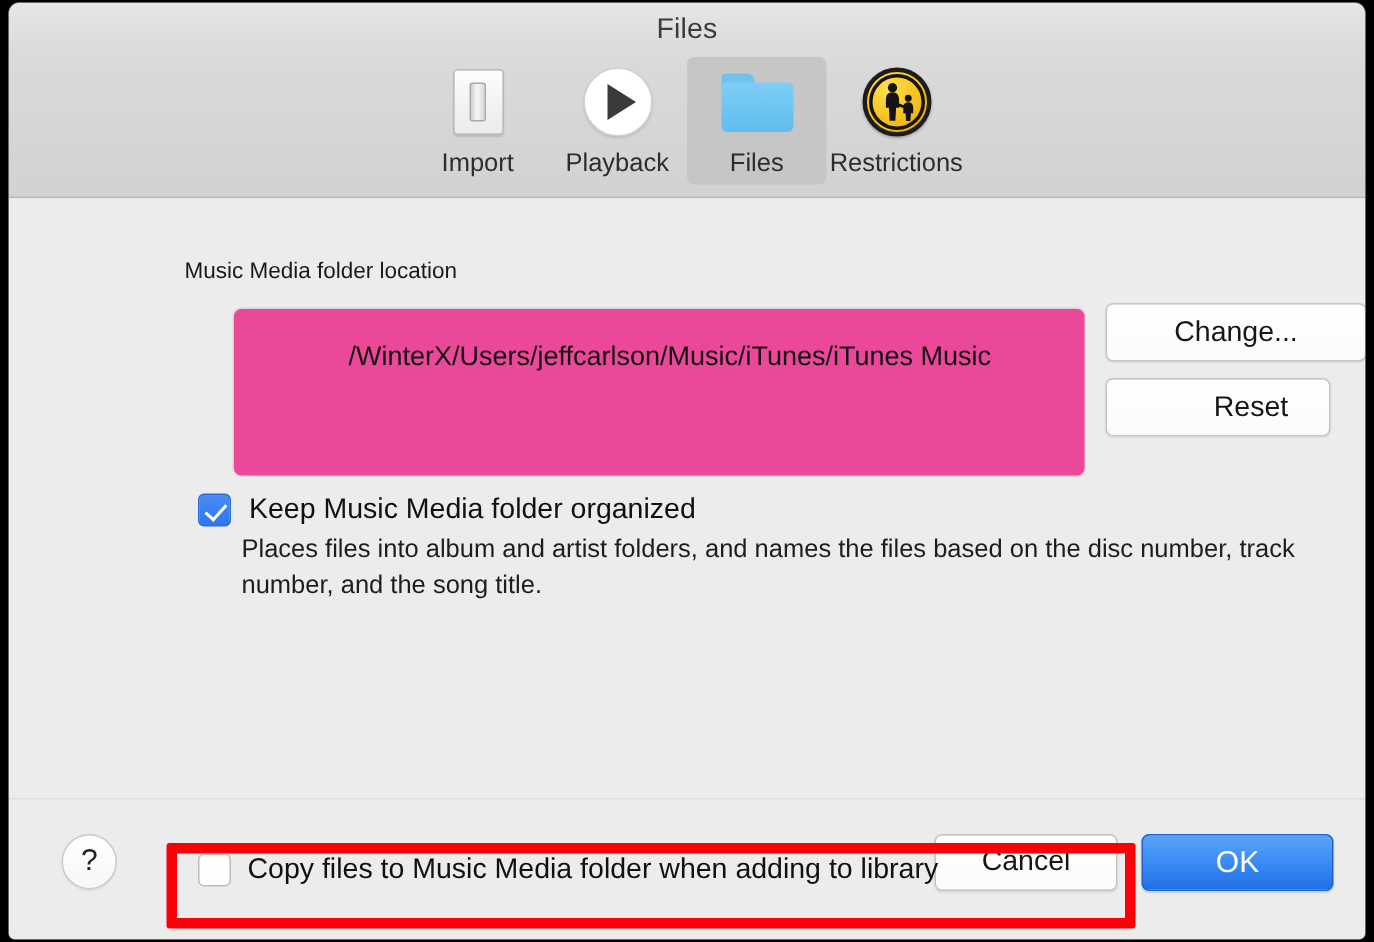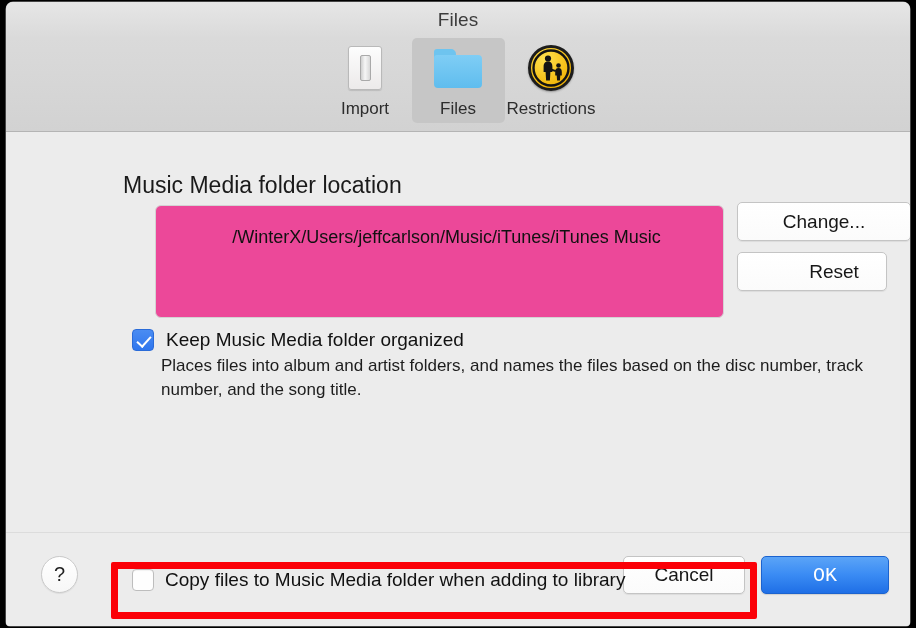--- a/index.html
+++ b/index.html
@@ -138,21 +138,21 @@
   .content {
     position: relative;
     height: 400px;
     background: #ececec;
   }
 
   .section-title {
     position: absolute;
     left: 117px;
     top: 40px;
-    font-size: 23px;
+    font-size: 15px;
     color: #1a1a1a;
   }
 
   .path-box {
     position: absolute;
     left: 149px;
     top: 73px;
     width: 569px;
     height: 113px;
     background: #ec4899;
@@ -281,21 +281,21 @@
 
   .btn-ok {
     position: absolute;
     left: 755px; top: 23px;
     width: 128px; height: 38px;
     background: linear-gradient(to bottom,#5ba4f7 0%,#3b8cf4 48%,#1f6fe6 100%);
     border: 1px solid #1b63cf;
     border-radius: 5px;
     color: #ffffff;
     font-size: 20px;
-    font-family: Liberation Mono, monospace;
+    font-family: Liberation Sans, sans-serif;
     box-shadow: 0 1px 1px rgba(0,0,0,.12);
     cursor: default;
   }
 </style>
 </head>
 <body>
 
 <div class="window">
 
   <div class="toolbar">
@@ -305,20 +305,28 @@
 
       <div class="tab">
         <span class="tab-icon">
           <span class="ic-switch">
               <i></i>
             </span>
         </span>
         <span class="tab-label">Import</span>
       </div>
 
+      <div class="tab">
+        <span class="tab-icon">
+          <span class="ic-play">
+              <i></i>
+            </span>
+        </span>
+        <span class="tab-label">Playback</span>
+      </div>
 
       <div class="tab selected">
         <span class="tab-icon">
           <span class="ic-folder">
               <span class="back"></span>
               <span class="body"></span>
             </span>
         </span>
         <span class="tab-label">Files</span>
       </div>

